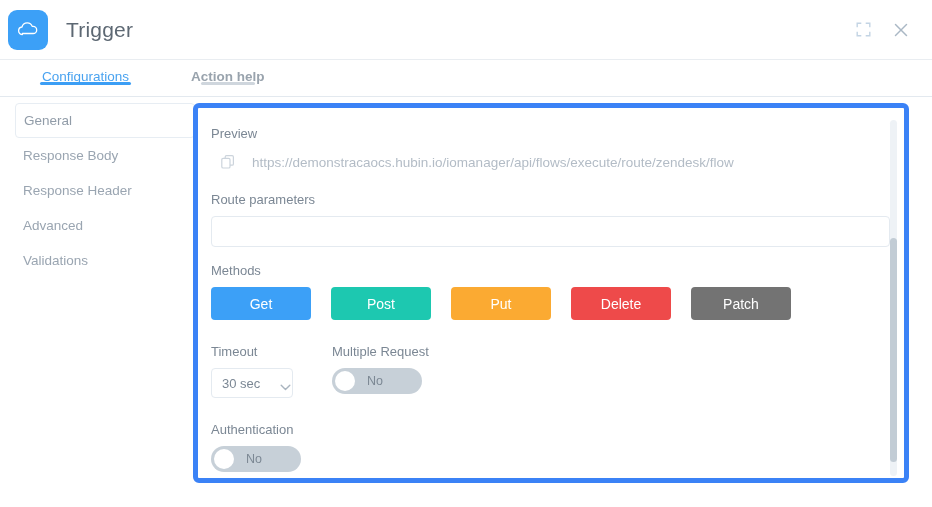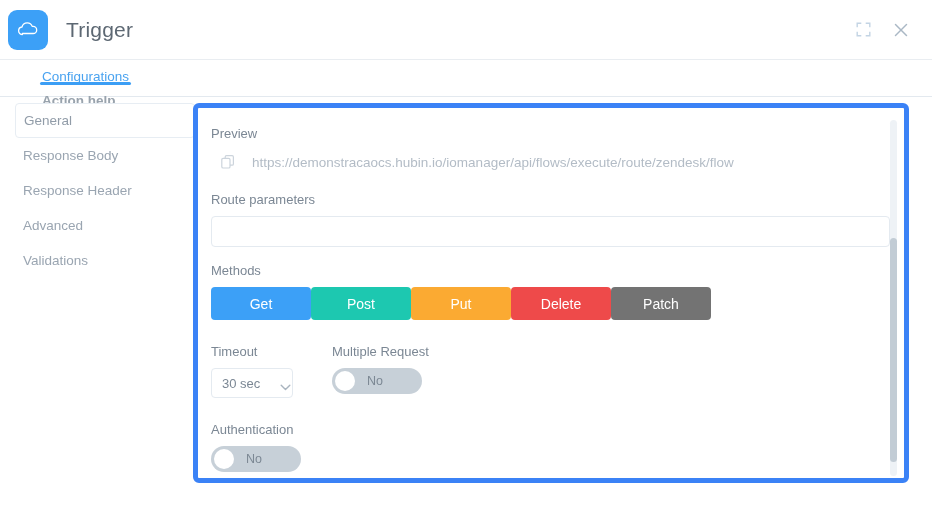--- a/index.html
+++ b/index.html
@@ -66,21 +66,20 @@
   .tabbar {
     position: relative;
     height: 38px;
     border-top: 1px solid #e9edf1;
     border-bottom: 1px solid #e3e9ef;
     display: flex;
     align-items: flex-start;
     padding-left: 40px;
     box-sizing: border-box;
     background: #fff;
-    flex-direction: column;
   }
   .tab {
     position: relative;
     font-size: 13.5px;
     padding: 9px 2px 0 2px;
     margin-right: 58px;
     cursor: pointer;
     white-space: nowrap;
   }
   .tab .tab-underline {
@@ -195,20 +194,21 @@
     outline: none;
     display: block;
   }
   .route-input::placeholder { color: #c3cbd3; }
 
   .block { margin-bottom: 16px; }
 
   
   .methods-row {
     display: flex;
+    gap: 20px;
     align-items: center;
   }
   .method-btn {
     width: 100px;
     height: 33px;
     border: none;
     border-radius: 4px;
     color: #ffffff;
     font-size: 14px;
     font-family: "Liberation Sans", sans-serif;

